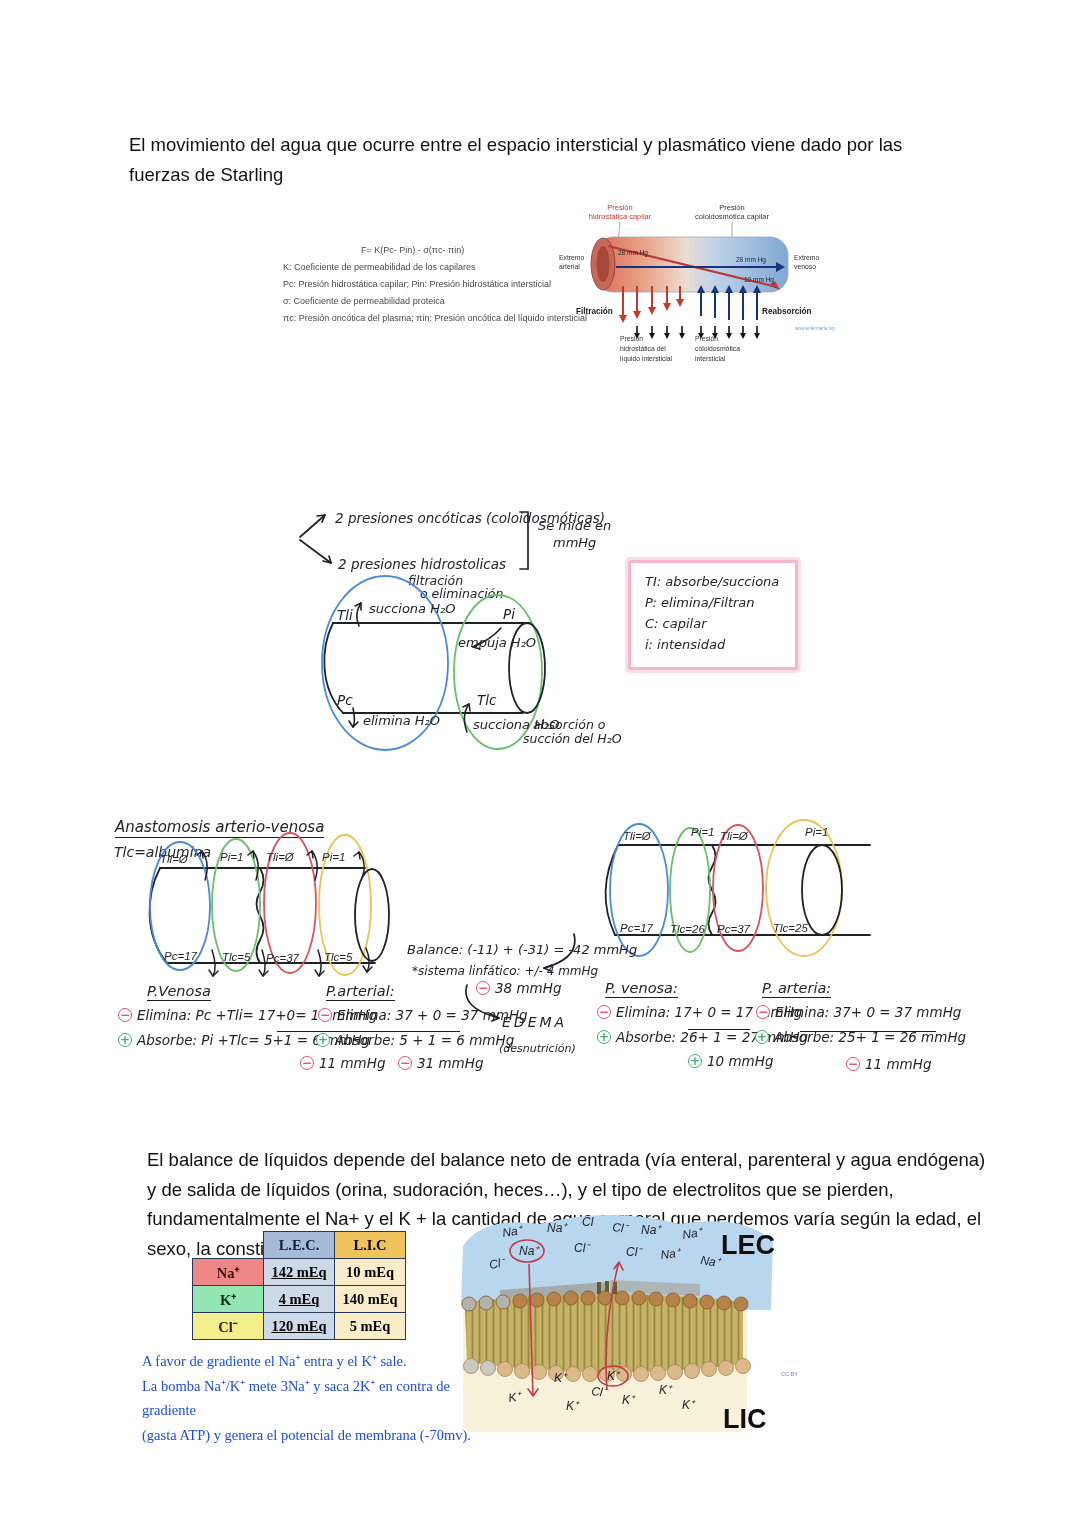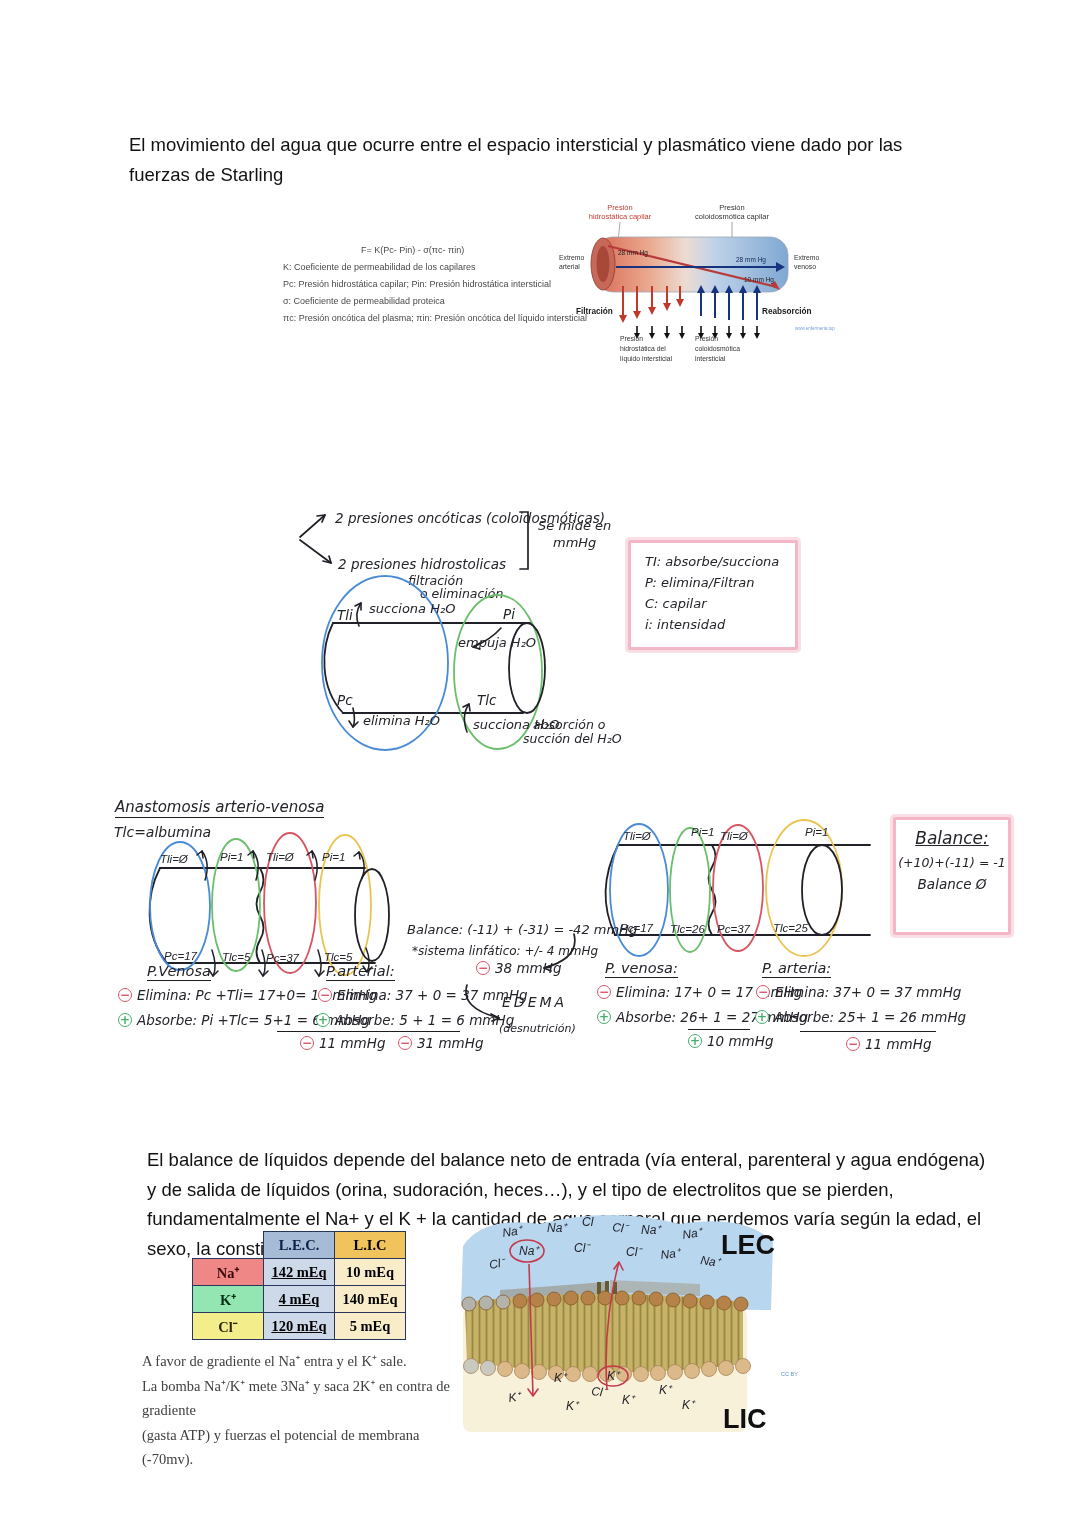--- a/index.html
+++ b/index.html
@@ -1,32 +1,32 @@
 <!DOCTYPE html>
 <html><head>
 <meta charset="utf-8">
 <style>
   html,body{margin:0;padding:0;background:#fff;}
   .page{position:relative;width:1080px;height:1525px;background:#ffffff;overflow:hidden;
         font-family:"Liberation Sans",sans-serif;color:#141414;}
   .abs{position:absolute;}
   .para{position:absolute;font-size:18.5px;line-height:29.5px;color:#121212;}
   .eqline{font-size:9px;color:#4a4a4a;line-height:17px;white-space:nowrap;}
-  .hw{font-family:"DejaVu Sans",sans-serif;font-style:italic;color:#23232a;}
+  .hw{font-family:"DejaVu Sans",sans-serif;font-style:italic;color:#23232a;margin-top:20px;}
   .calc{position:absolute;font-size:13.5px;white-space:nowrap;}
   .ct{font-size:14.5px;border-bottom:1.6px solid #1d1d1d;padding-bottom:1px;}
   .sym{display:inline-block;width:14px;height:14px;border-radius:50%;text-align:center;
        line-height:12px;font-size:12px;font-style:normal;font-weight:bold;margin-right:5px;
        vertical-align:1px;box-sizing:border-box;background:#fff;}
   .sm{border:1.7px solid #d8556a;color:#d8556a;}
   .sp{border:1.7px solid #46ad6d;color:#46ad6d;}
   .rule{position:absolute;border-top:1.8px solid #1d1d1d;height:0;}
   .pinkbox{position:absolute;background:#fff;border:3px solid #f3b7c7;box-shadow:0 0 0 3px #fadfe7;
            text-align:center;border-radius:2px;}
-  .note{position:absolute;font-family:"Liberation Serif",serif;font-size:14.5px;color:#404040;line-height:24.5px;}
+  .note{position:absolute;font-family:"Liberation Serif",serif;font-size:14.5px;color:#1d4ed8;line-height:24.5px;}
   .etable{position:absolute;left:192px;top:1231px;border-collapse:collapse;
           font-family:"Liberation Serif",serif;font-weight:bold;font-size:14.5px;color:#000;}
   .etable td,.etable th{border:1.7px solid #26365c;text-align:center;height:26px;padding:0 7px;min-width:56px;}
   .etable .blank{border:none;background:transparent;}
   .hlec{background:#a6bbd6;color:#0e1e46;}
   .hlic{background:#f1c35c;color:#000000;}
   .cna{background:#ef8787;color:#3a0a0a;}
   .ck{background:#93e5b1;color:#063018;}
   .ccl{background:#f3ee8b;color:#2e2a04;}
   .vlec{background:#cdd8e8;text-decoration:underline;}
@@ -294,25 +294,20 @@
   <div class="calc hw" style="left:597px;top:1009px;"><span class="sym sp">+</span><span>Absorbe: 26+ 1 = 27 mmHg</span></div>
   <div class="rule" style="left:688px;top:1029px;width:62px;"></div>
   <div class="calc hw" style="left:688px;top:1033px;"><span class="sym sp">+</span><span>10 mmHg</span></div>
 
   <div class="calc hw" style="left:762px;top:960px;"><span class="ct">P. arteria:</span></div>
   <div class="calc hw" style="left:756px;top:984px;"><span class="sym sm">−</span><span>Elimina: 37+ 0 = 37 mmHg</span></div>
   <div class="calc hw" style="left:755px;top:1009px;"><span class="sym sp">+</span><span>Absorbe: 25+ 1 = 26 mmHg</span></div>
   <div class="rule" style="left:800px;top:1031px;width:136px;"></div>
   <div class="calc hw" style="left:846px;top:1036px;"><span class="sym sm">−</span><span>11 mmHg</span></div>
 
-  <div class="pinkbox hw" style="left:893px;top:817px;width:112px;height:104px;padding-top:8px;">
-    <div style="font-size:17px;text-decoration:underline;margin-bottom:7px;">Balance:</div>
-    <div style="font-size:12.5px;margin-bottom:6px;">(+10)+(-11) = -1</div>
-    <div style="font-size:13.5px;">Balance Ø</div>
-  </div>
 
   <div class="para" style="left:147px;top:1097px;width:848px;margin-top:48px;">El balance de líquidos depende del balance neto de entrada (vía enteral, parenteral y agua endógena) y de salida de líquidos (orina, sudoración, heces…), y el tipo de electrolitos que se pierden, fundamentalmente el Na+ y el K + la cantidad de agua corporal que perdemos varía según la edad, el sexo, la constitución…</div>
 
   <table class="etable">
     <tbody>
         <tr>
       <th class="blank"></th>
       <th class="hlec">L.E.C.</th>
       <th class="hlic">L.I.C</th>
     </tr>
@@ -330,21 +325,21 @@
       <td class="ccl">Cl⁻</td>
       <td class="vlec">120 mEq</td>
       <td class="vlic">5 mEq</td>
     </tr>
   </tbody>
     </table>
 
   <div class="note" style="left:142px;top:1349px;width:330px;">
     <div>A favor de gradiente el Na⁺ entra y el K⁺ sale.</div>
     <div>La bomba Na⁺/K⁺ mete 3Na⁺ y saca 2K⁺ en contra de gradiente</div>
-    <div>(gasta ATP) y fuerzas el potencial de membrana (-70mv).</div>
+    <div>(gasta ATP) y genera el potencial de membrana (-70mv).</div>
   </div>
 
   <svg class="abs" style="left:455px;top:1212px;" width="350" height="228" viewBox="0 0 350 228">
     <defs>
       <pattern id="tp" width="7" height="70" patternUnits="userSpaceOnUse">
         <path d="M3.5,0 V70" stroke="#8f7c36" stroke-width="1.8"></path>
       </pattern>
     </defs>
     <path d="M8,34 Q28,4 85,12 Q155,-6 225,12 Q290,2 318,30 L316,98 L6,94 Z" fill="#b9d6ef"></path>
     <rect x="8" y="96" width="284" height="124" rx="8" fill="#f8f1d9"></rect>

